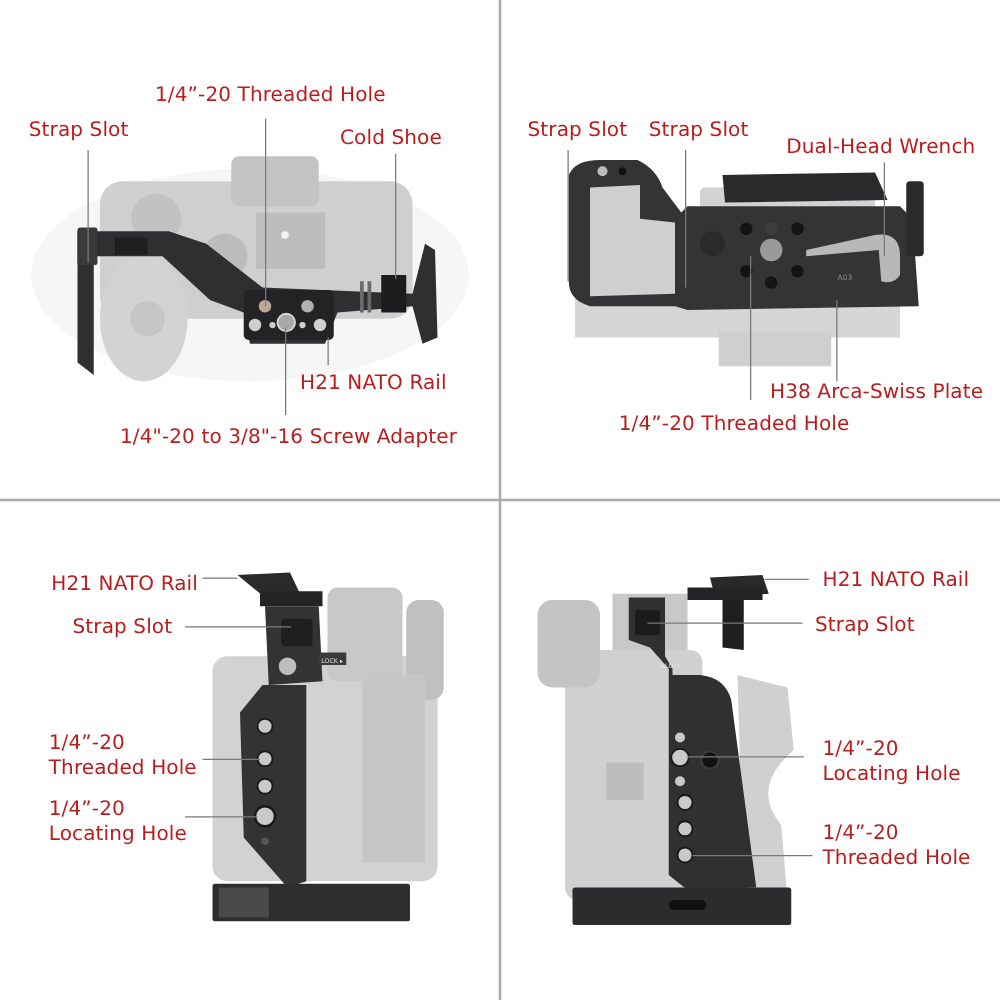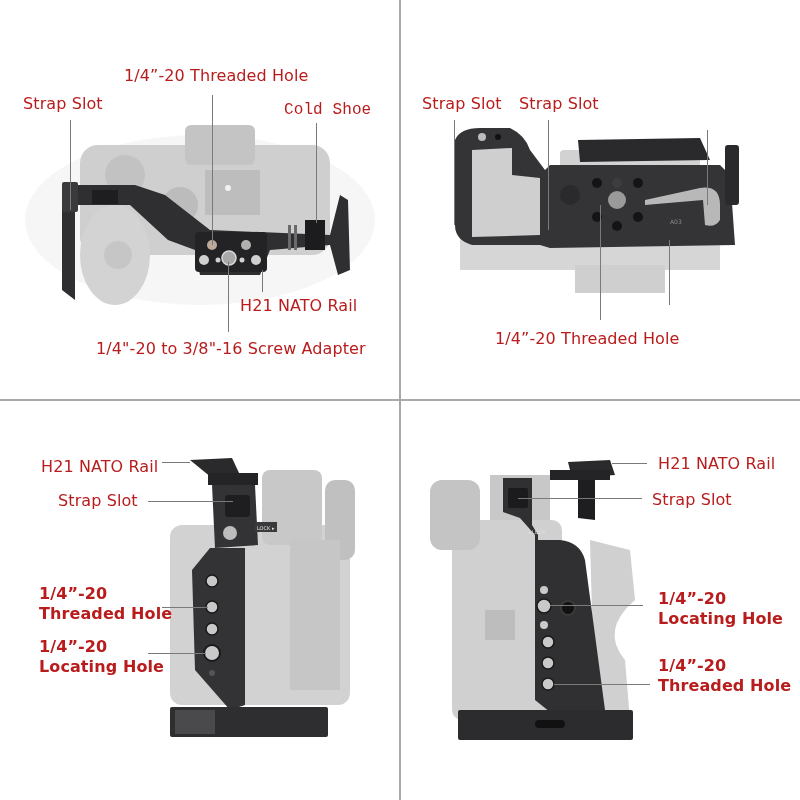--- a/index.html
+++ b/index.html
@@ -2,21 +2,21 @@
 <html><head>
 <meta charset="utf-8">
 <style>
   * { box-sizing: border-box; margin: 0; padding: 0; }
   html, body { width: 800px; height: 800px; background: #ffffff; overflow: hidden; }
   body { font-family: "DejaVu Sans", sans-serif; position: relative; }
   .divider-v { position: absolute; left: 399px; top: 0; width: 2px; height: 800px; background: #a9a9a9; }
   .divider-h { position: absolute; left: 0; top: 399px; width: 800px; height: 2px; background: #a9a9a9; }
   .panel { position: absolute; width: 400px; height: 400px; }
   .label { position: absolute; color: #b91c1c; font-size: 16px; line-height: 20px; white-space: nowrap; letter-spacing: 0.1px; }
-  .label.two { white-space: pre-line; font-weight: bold; }
+  .label.two { white-space: pre-line; }
   .leader { position: absolute; background: #7a7a7a; }
   svg { position: absolute; left: 0; top: 0; }
 </style>
 </head>
 <body>
 
 <div class="panel" style="left:0;top:0;">
   <svg width="400" height="400">
 
     <ellipse cx="200" cy="220" rx="175" ry="85" fill="#f6f6f6"></ellipse>
@@ -49,21 +49,21 @@
   </svg>
 
   <div class="leader" style="left:70px;top:120px;width:1px;height:90px;"></div>
   <div class="leader" style="left:212px;top:95px;width:1px;height:150px;"></div>
   <div class="leader" style="left:316px;top:123px;width:1px;height:100px;"></div>
   <div class="leader" style="left:262px;top:270px;width:1px;height:22px;"></div>
   <div class="leader" style="left:228px;top:262px;width:1px;height:70px;"></div>
 
   <div class="label" style="left:23px;top:94px;">Strap Slot</div>
   <div class="label" style="left:124px;top:66px;">1/4”-20 Threaded Hole</div>
-  <div class="label" style="left:284px;top:100px;font-family:Liberation Mono, monospace;">Cold Shoe</div>
+  <div class="label" style="left:272px;top:100px;">Cold Shoe</div>
   <div class="label" style="left:240px;top:296px;">H21 NATO Rail</div>
   <div class="label" style="left:96px;top:339px;">1/4"-20 to 3/8"-16 Screw Adapter</div>
 </div>
 
 <div class="panel" style="left:400px;top:0;">
   <svg width="400" height="400">
 
     <rect x="60" y="230" width="260" height="40" fill="#d6d6d6"></rect>
     <rect x="175" y="265" width="90" height="28" fill="#cfcfcf"></rect>
     <rect x="160" y="150" width="140" height="25" rx="4" fill="#d2d2d2"></rect>
@@ -88,20 +88,22 @@
     <rect x="325" y="145" width="14" height="60" rx="3" fill="#2a2a2c"></rect>
     <text x="270" y="224" font-size="6" fill="#8a8a8a" font-family="DejaVu Sans, sans-serif">A03</text>
   </svg>
   <div class="leader" style="left:54px;top:120px;width:1px;height:105px;"></div>
   <div class="leader" style="left:148px;top:120px;width:1px;height:110px;"></div>
   <div class="leader" style="left:307px;top:130px;width:1px;height:75px;"></div>
   <div class="leader" style="left:269px;top:240px;width:1px;height:65px;"></div>
   <div class="leader" style="left:200px;top:205px;width:1px;height:115px;"></div>
   <div class="label" style="left:22px;top:94px;">Strap Slot</div>
   <div class="label" style="left:119px;top:94px;">Strap Slot</div>
+  <div class="label" style="left:229px;top:107px;">Dual-Head Wrench</div>
+  <div class="label" style="left:216px;top:303px;">H38 Arca-Swiss Plate</div>
   <div class="label" style="left:95px;top:329px;">1/4”-20 Threaded Hole</div>
 </div>
 
 <div class="panel" style="left:0;top:400px;">
   <svg width="400" height="400">
 
     <rect x="170" y="125" width="180" height="180" rx="12" fill="#d2d2d2"></rect>
     <rect x="262" y="70" width="60" height="75" rx="8" fill="#c8c8c8"></rect>
     <rect x="325" y="80" width="30" height="80" rx="10" fill="#c0c0c0"></rect>
     <rect x="290" y="140" width="50" height="150" fill="#c6c6c6"></rect>

